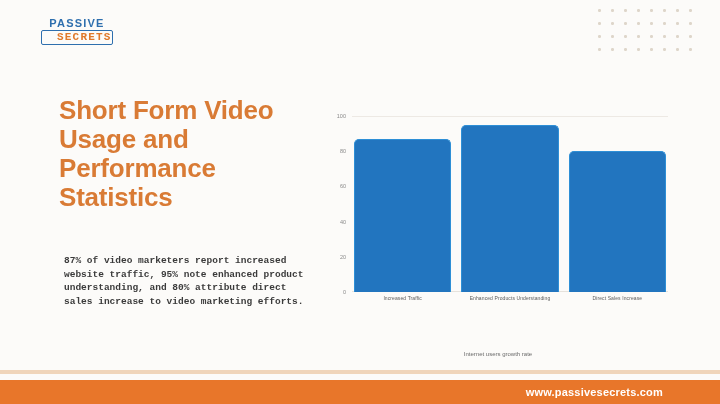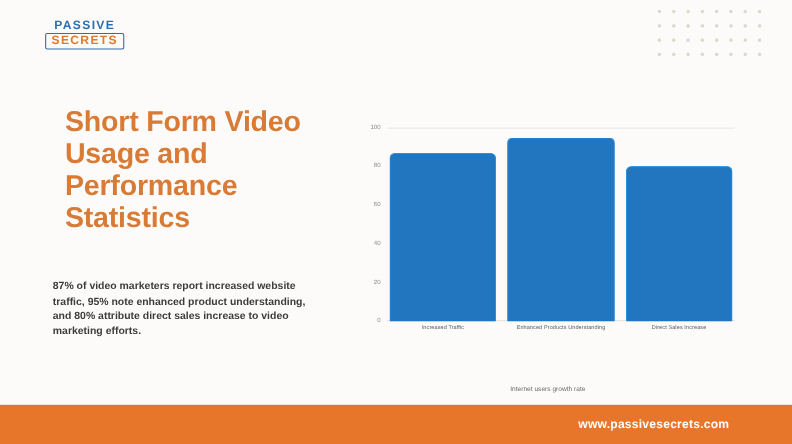--- a/index.html
+++ b/index.html
@@ -33,22 +33,22 @@
     font-weight: bold;
     letter-spacing: 1.2px;
     color: #2E6FAE;
     text-align: center;
     line-height: 12px;
   }
   .logo-box {
     margin-top: 1px;
     border: 1.5px solid #2E6FAE;
     border-radius: 2px;
-    text-align: center;
-    padding: 0 2px;
+    padding: 0 15px;
+    font-family: Liberation Mono, monospace;
   }
   .logo-bottom {
     font-size: 11px;
     font-weight: bold;
     letter-spacing: 1.2px;
     color: #E0792B;
     line-height: 13px;
   }
 
   
@@ -75,27 +75,28 @@
     top: 96px;
     width: 260px;
     font-size: 26px;
     line-height: 29px;
     font-weight: bold;
     color: #D97B35;
     letter-spacing: -0.2px;
   }
   .body-copy {
     position: absolute;
-    left: 48px;
+    left: 64px;
     top: 254px;
     width: 240px;
     font-size: 9.5px;
     line-height: 13.5px;
     font-weight: bold;
     color: #3B3B3B;
+    font-family: Liberation Mono, monospace;
   }
 
   
   .chart {
     position: absolute;
     left: 328px;
     top: 116px;
     width: 340px;
     height: 185px;
   }
@@ -194,21 +195,21 @@
     right: 0;
     bottom: 30px;
     height: 4px;
     background: #F0D5BA;
   }
   .footer {
     position: absolute;
     left: 0;
     right: 0;
     bottom: 0;
-    height: 36px;
+    height: 24px;
     background: #E8762A;
   }
   .footer-url {
     position: absolute;
     right: 57px;
     top: 50%;
     transform: translateY(-50%);
     color: #FFFFFF;
     font-size: 11px;
     font-weight: bold;

